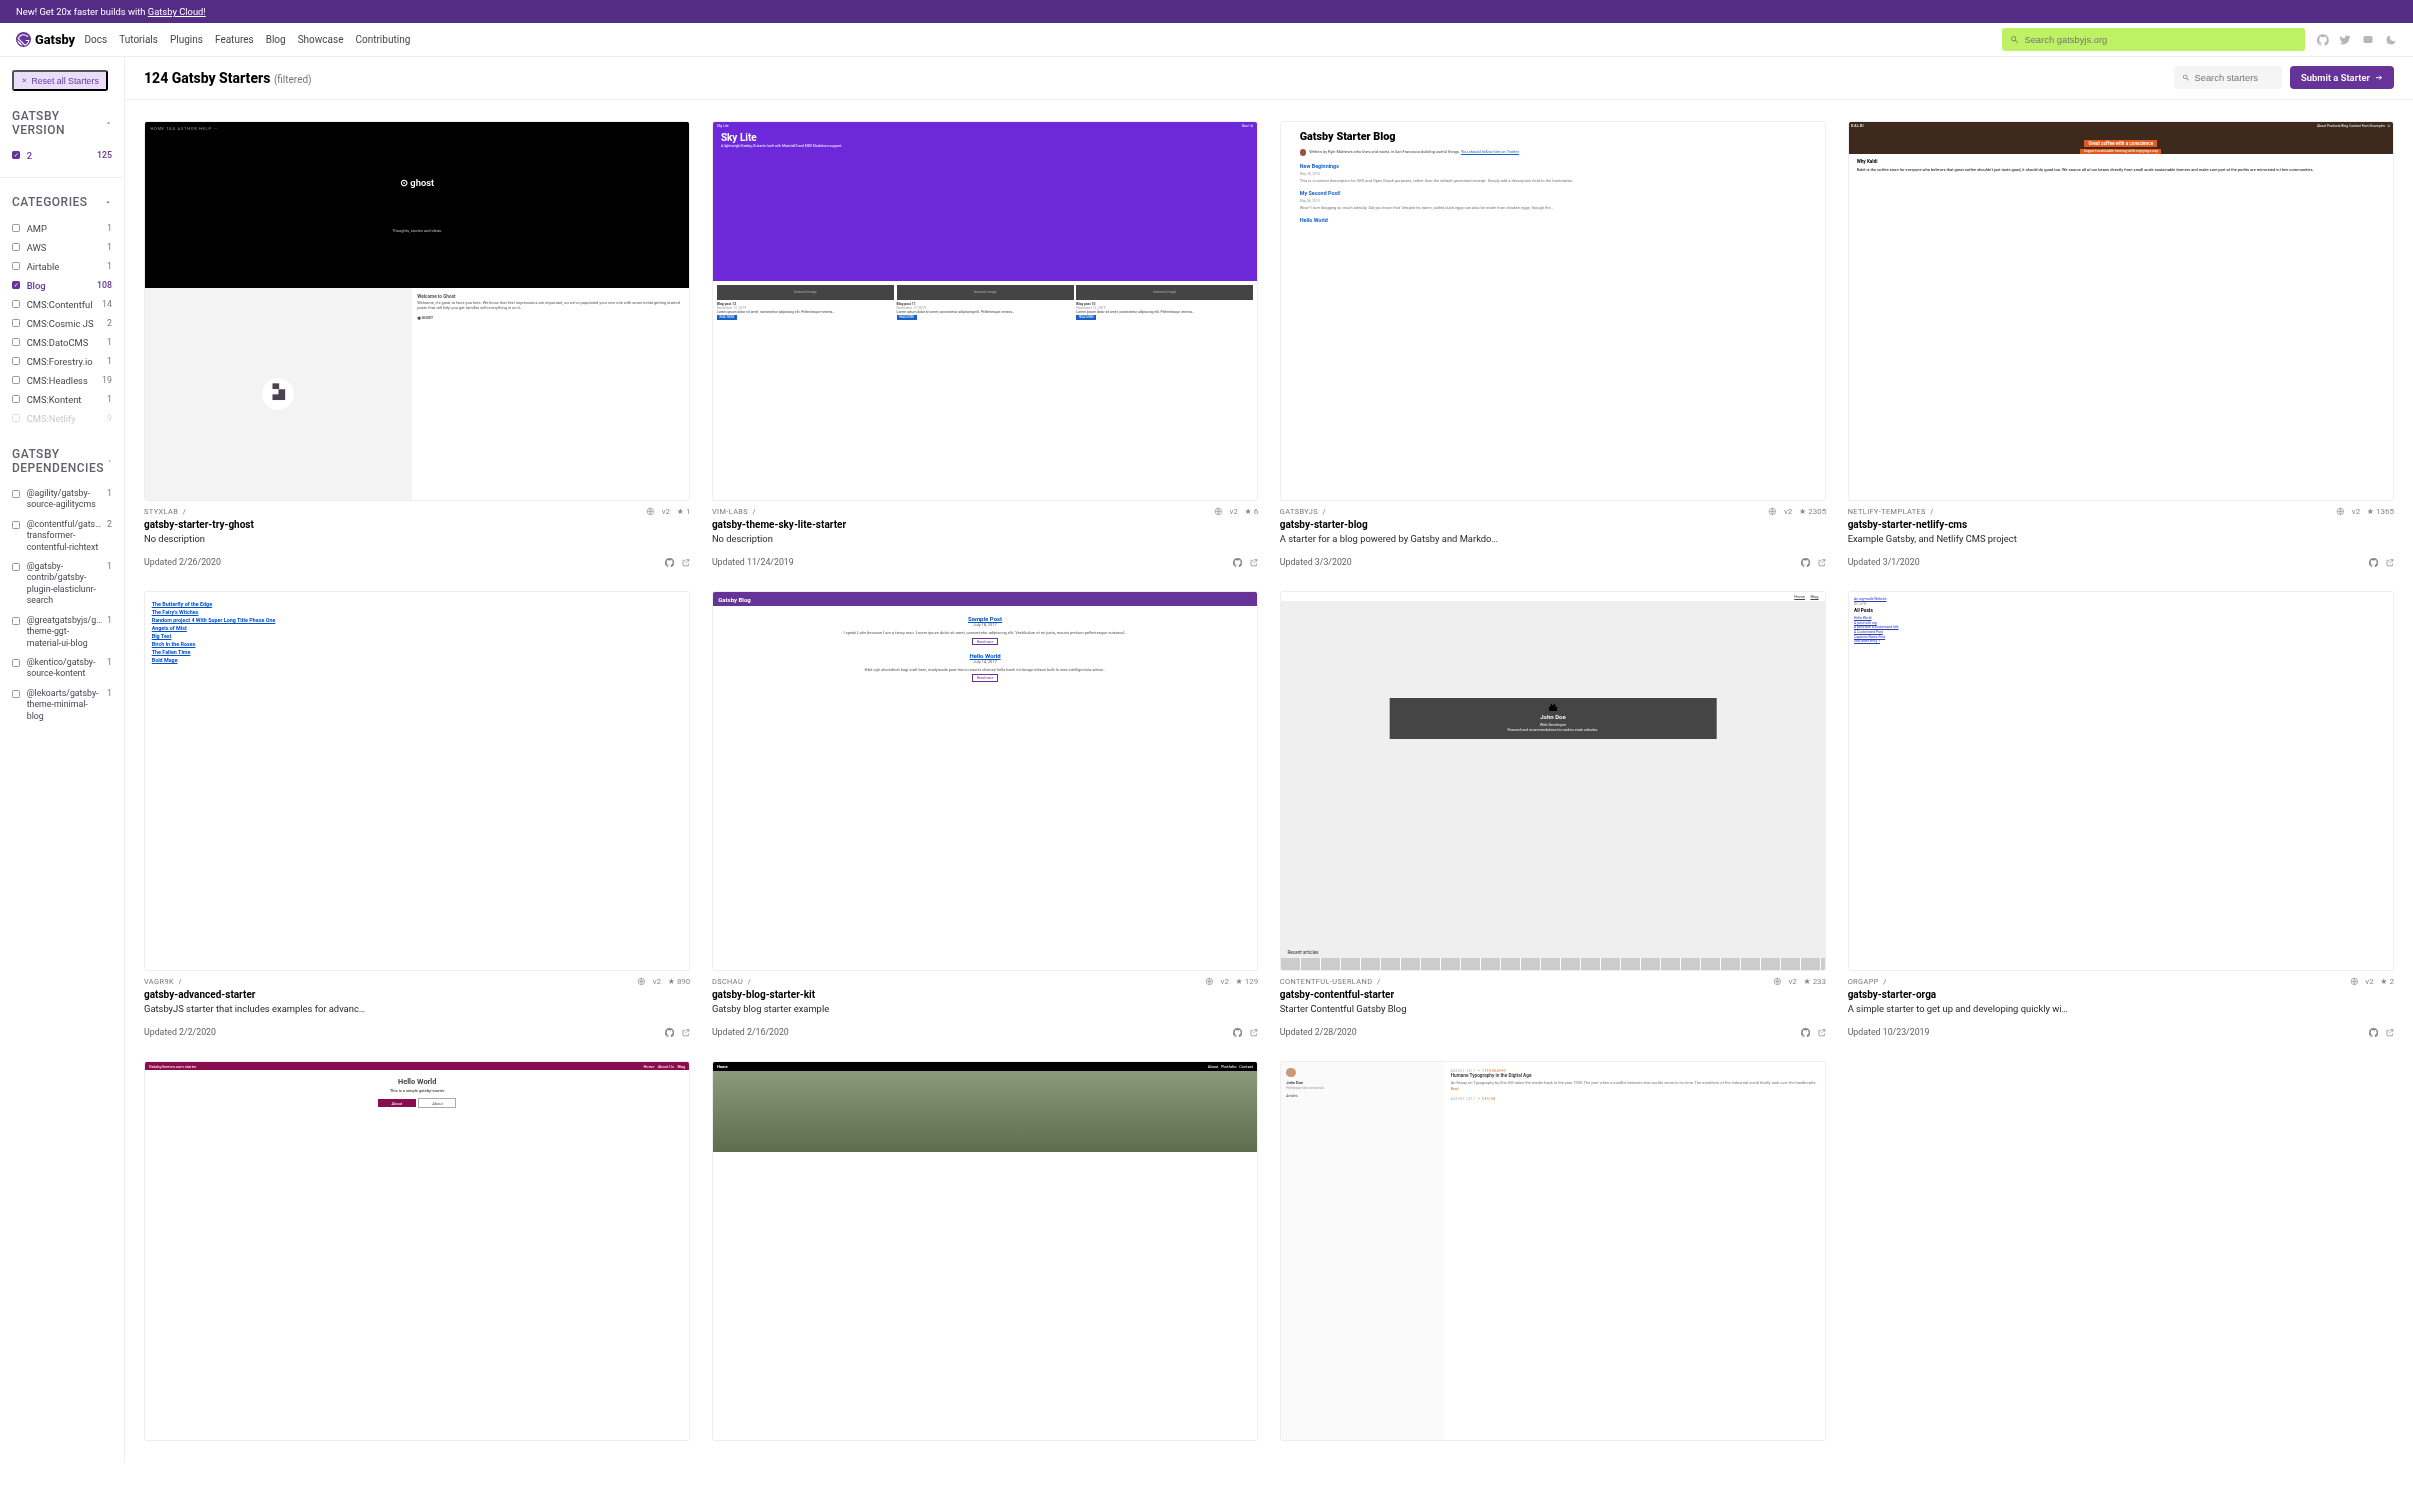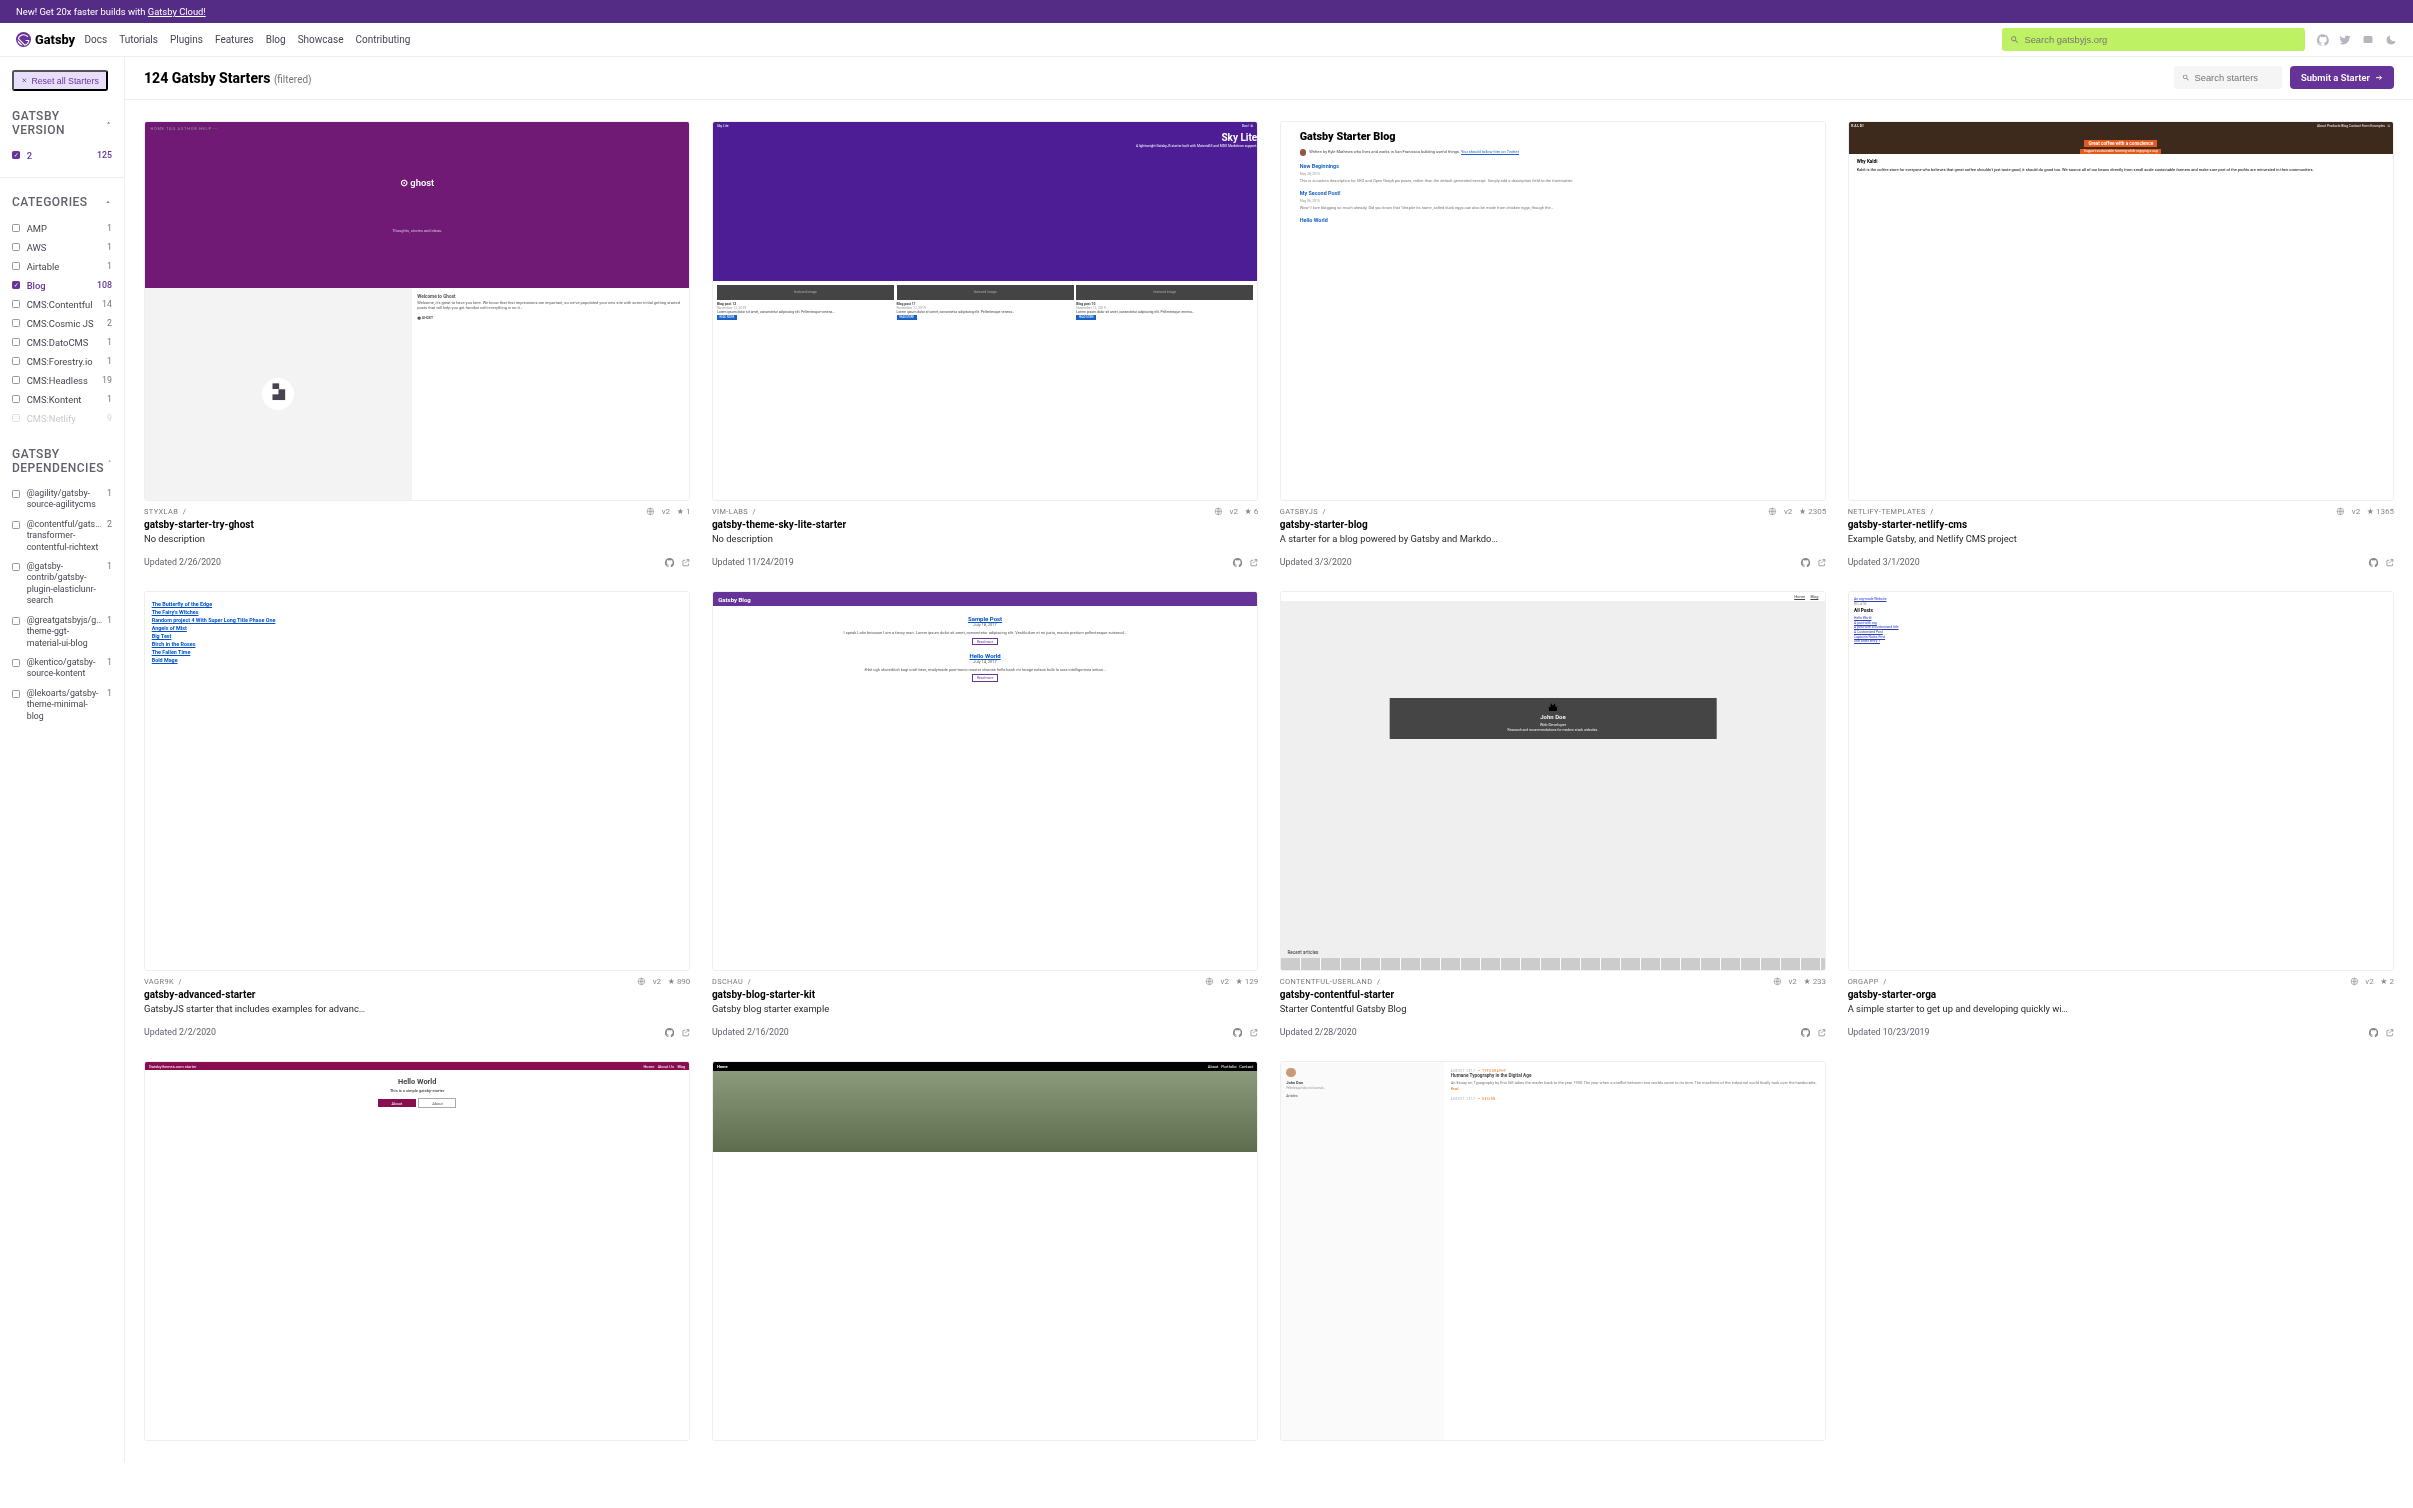--- a/index.html
+++ b/index.html
@@ -60,28 +60,28 @@
 .card-author-row { display: flex; align-items: center; margin-top: 6.7px; font-size: 7.4px; letter-spacing: 0.4px; color: #78757a; }
 .card-author-row .meta { display: flex; align-items: center; margin-left: auto; gap: 6.7px; color: #888; font-size: 8px; letter-spacing: 0; }
 .card-author-row .meta svg { width: 8.8px; height: 8.8px; }
 .card-title { font-size: 10px; font-weight: 700; color: #000; margin-top: 2.7px; }
 .card-desc { font-size: 9.4px; color: #221f24; margin-top: 2.7px; overflow: hidden; white-space: nowrap; text-overflow: ellipsis; }
 .card-footer { display: flex; align-items: center; margin-top: 13.5px; font-size: 8.8px; color: #635e69; }
 .card-footer .actions { margin-left: auto; display: flex; gap: 6.7px; color: #888; }
 .card-footer .actions svg { width: 9.4px; height: 9.4px; }
 
 
-.t1-top { background: #701a75; height: 44%; color: #fff; display: flex; flex-direction: column; align-items: center; justify-content: center; font-size: 9.4px; position: relative; gap: 40px; }
+.t1-top { background: #000000; height: 44%; color: #fff; display: flex; flex-direction: column; align-items: center; justify-content: center; font-size: 9.4px; position: relative; gap: 40px; }
 .t1-top .nav { position: absolute; top: 3.4px; left: 5.4px; font-size: 4px; color: #999; letter-spacing: 0.7px; }
 .t1-bot { display: flex; height: 56%; background: #f3f3f3; }
 .t1-bot .left { flex: 1; display: flex; align-items: center; justify-content: center; }
 .t1-bot .circ { width: 32px; height: 32px; background: #fff; border-radius: 50%; display: flex; align-items: center; justify-content: center; font-size: 9.4px; }
 .t1-bot .right { flex: 1; background: #fff; padding: 5.4px; font-size: 4px; color: #555; line-height: 1.3; }
 
-.t2-hero { background: #4c1d95; height: 42%; color: #fff; text-align: right; padding-top: 9.4px; position: relative; padding-left: 8px; }
+.t2-hero { background: #6d28d9; height: 42%; color: #fff; text-align: left; padding-top: 9.4px; position: relative; padding-left: 8px; }
 .t2-hero .bar { position: absolute; top: 0; left: 0; right: 0; height: 6.7px; display: flex; justify-content: space-between; padding: 1.3px 4px; font-size: 3.4px; }
 .t2-hero h4 { font-size: 10px; font-weight: 700; }
 .t2-hero p { font-size: 3.4px; margin-top: 1.3px; }
 .t2-posts { display: flex; gap: 2.7px; padding: 4px; height: 58%; }
 .t2-post { flex: 1; font-size: 3.4px; color: #444; line-height: 1.2; }
 .t2-post .img { background: #444; color: #aaa; height: 15px; display: flex; align-items: center; justify-content: center; font-size: 3.4px; margin-bottom: 2px; }
 .t2-post .more { display: inline-block; background: #1862c6; color: #fff; padding: 0.7px 2.7px; margin-top: 1.3px; font-size: 2.7px; }
 
 .t3 { padding: 6.7px 8px 6.7px 19px; font-size: 4.7px; color: #444; line-height: 1.4; }
 .t3 h3 { font-size: 10.8px; font-weight: 900; color: #000; margin-bottom: 5.4px; }

